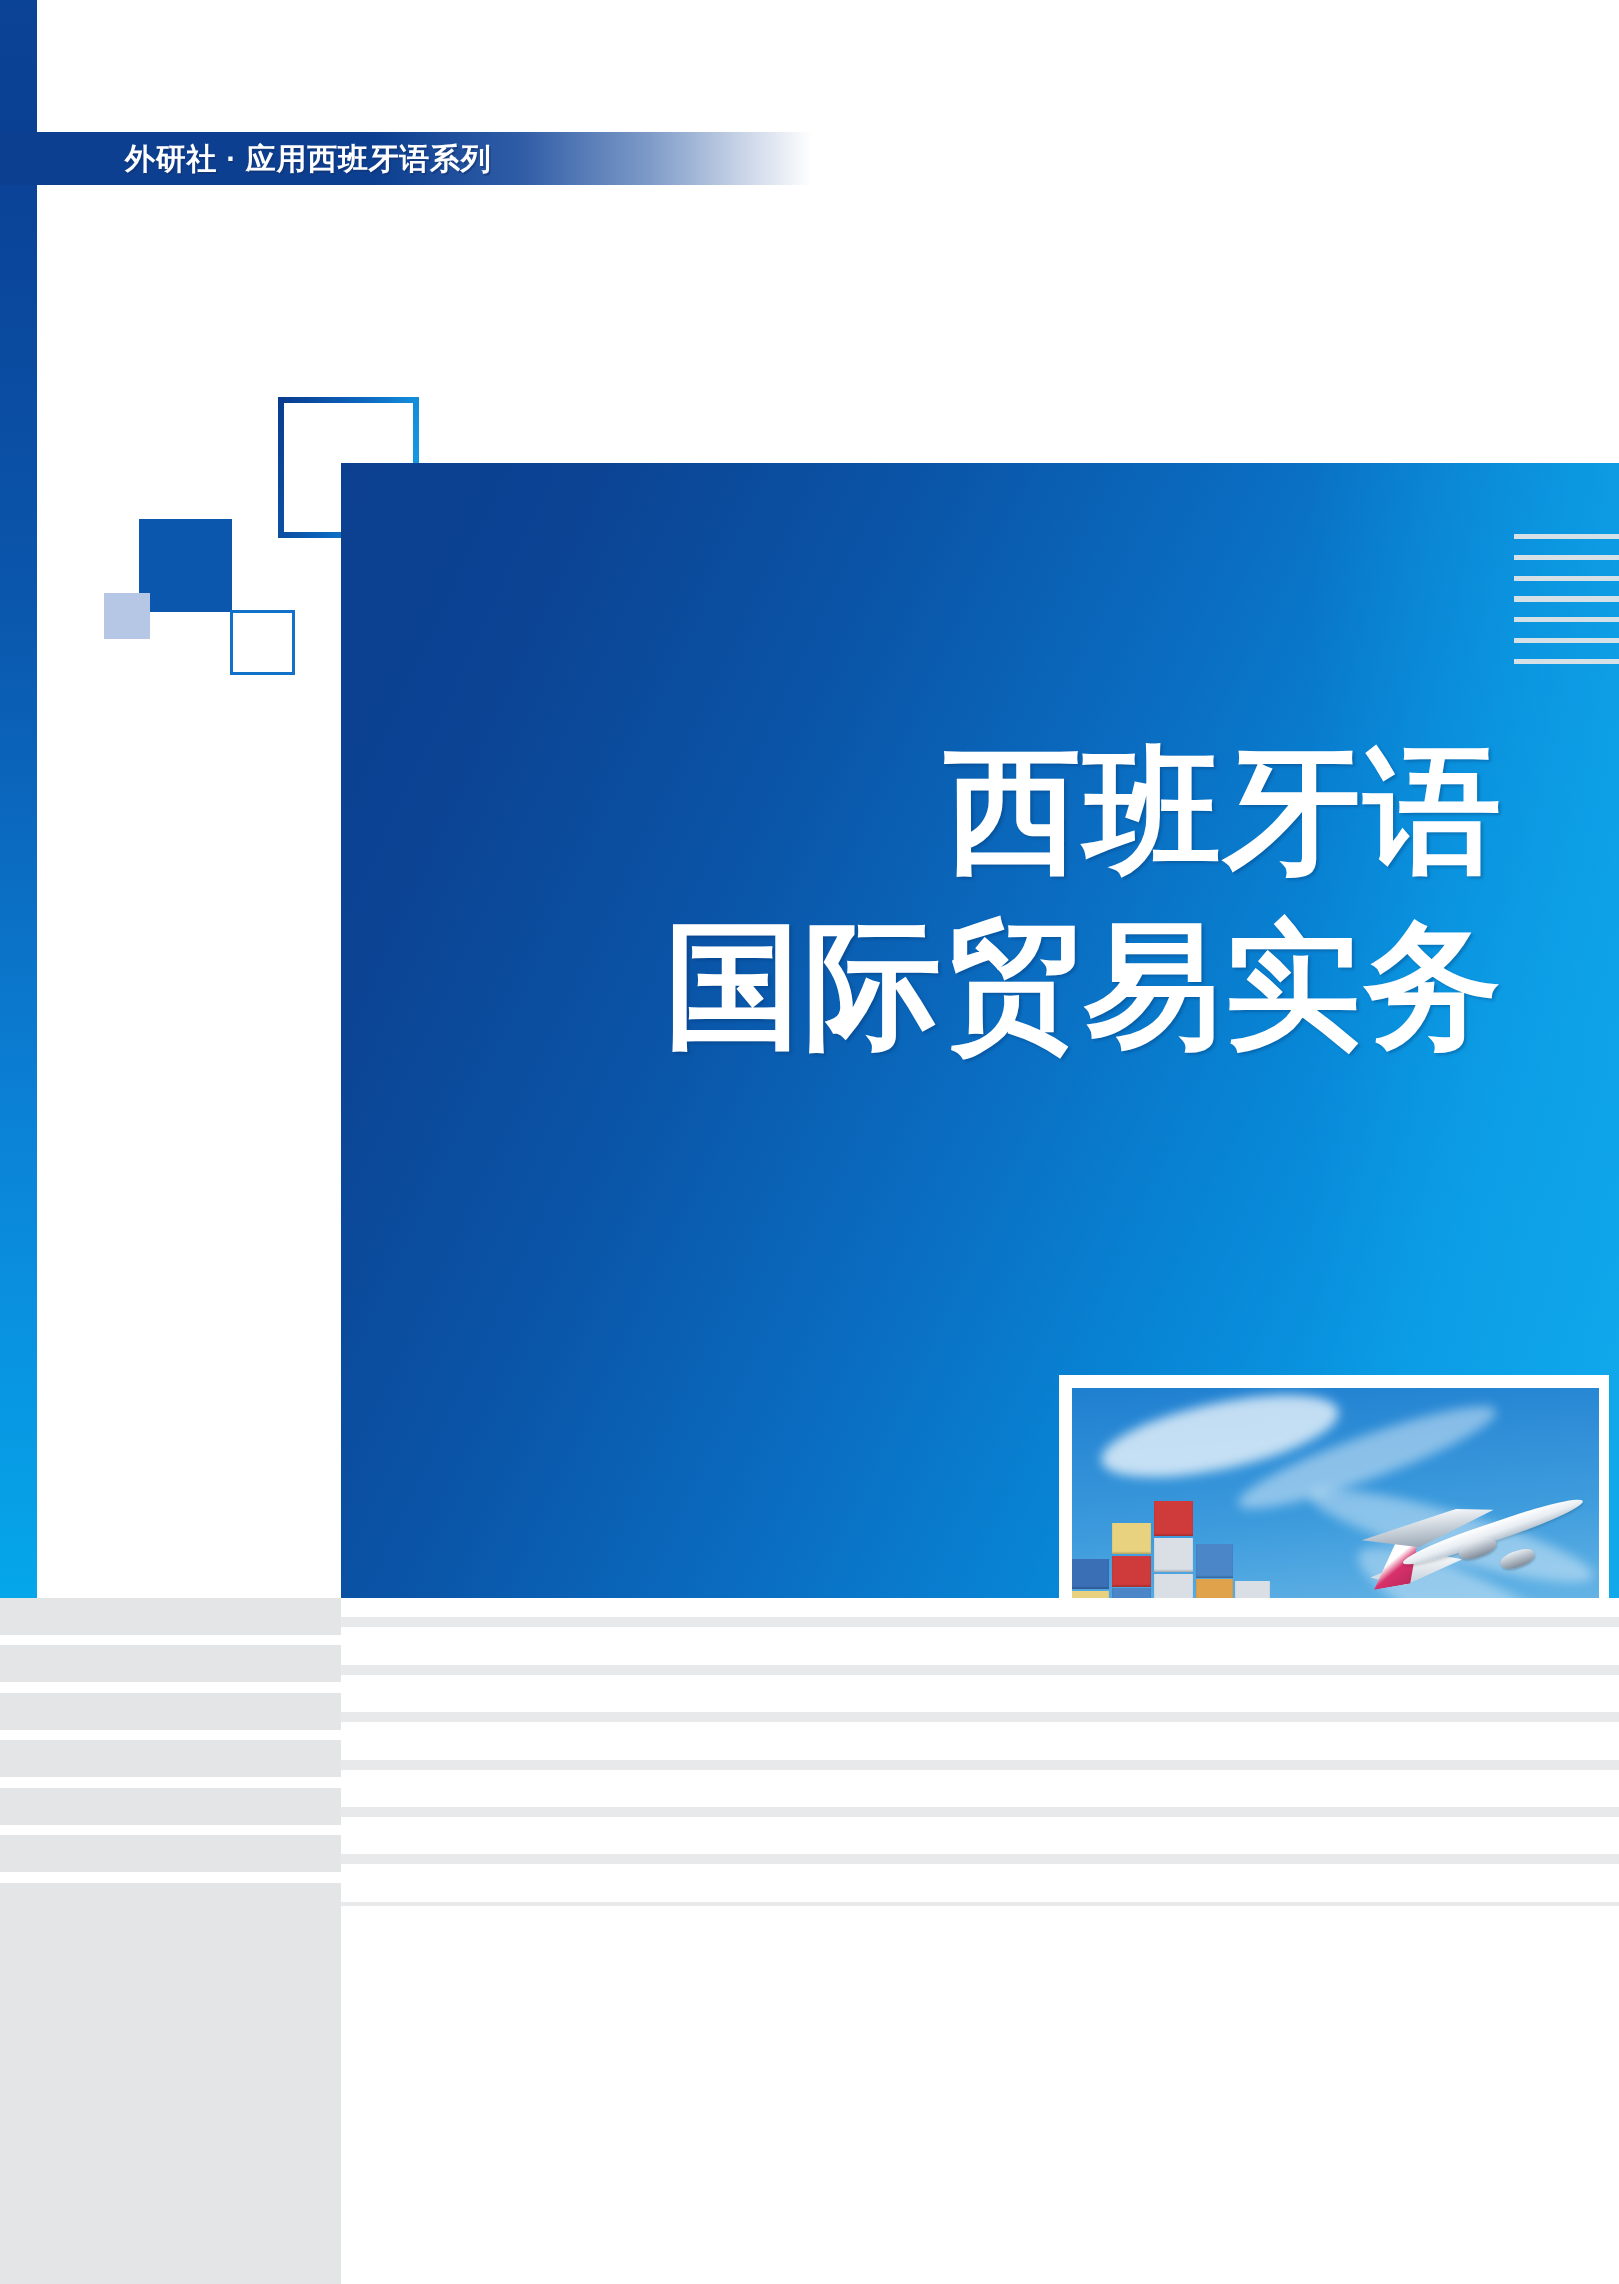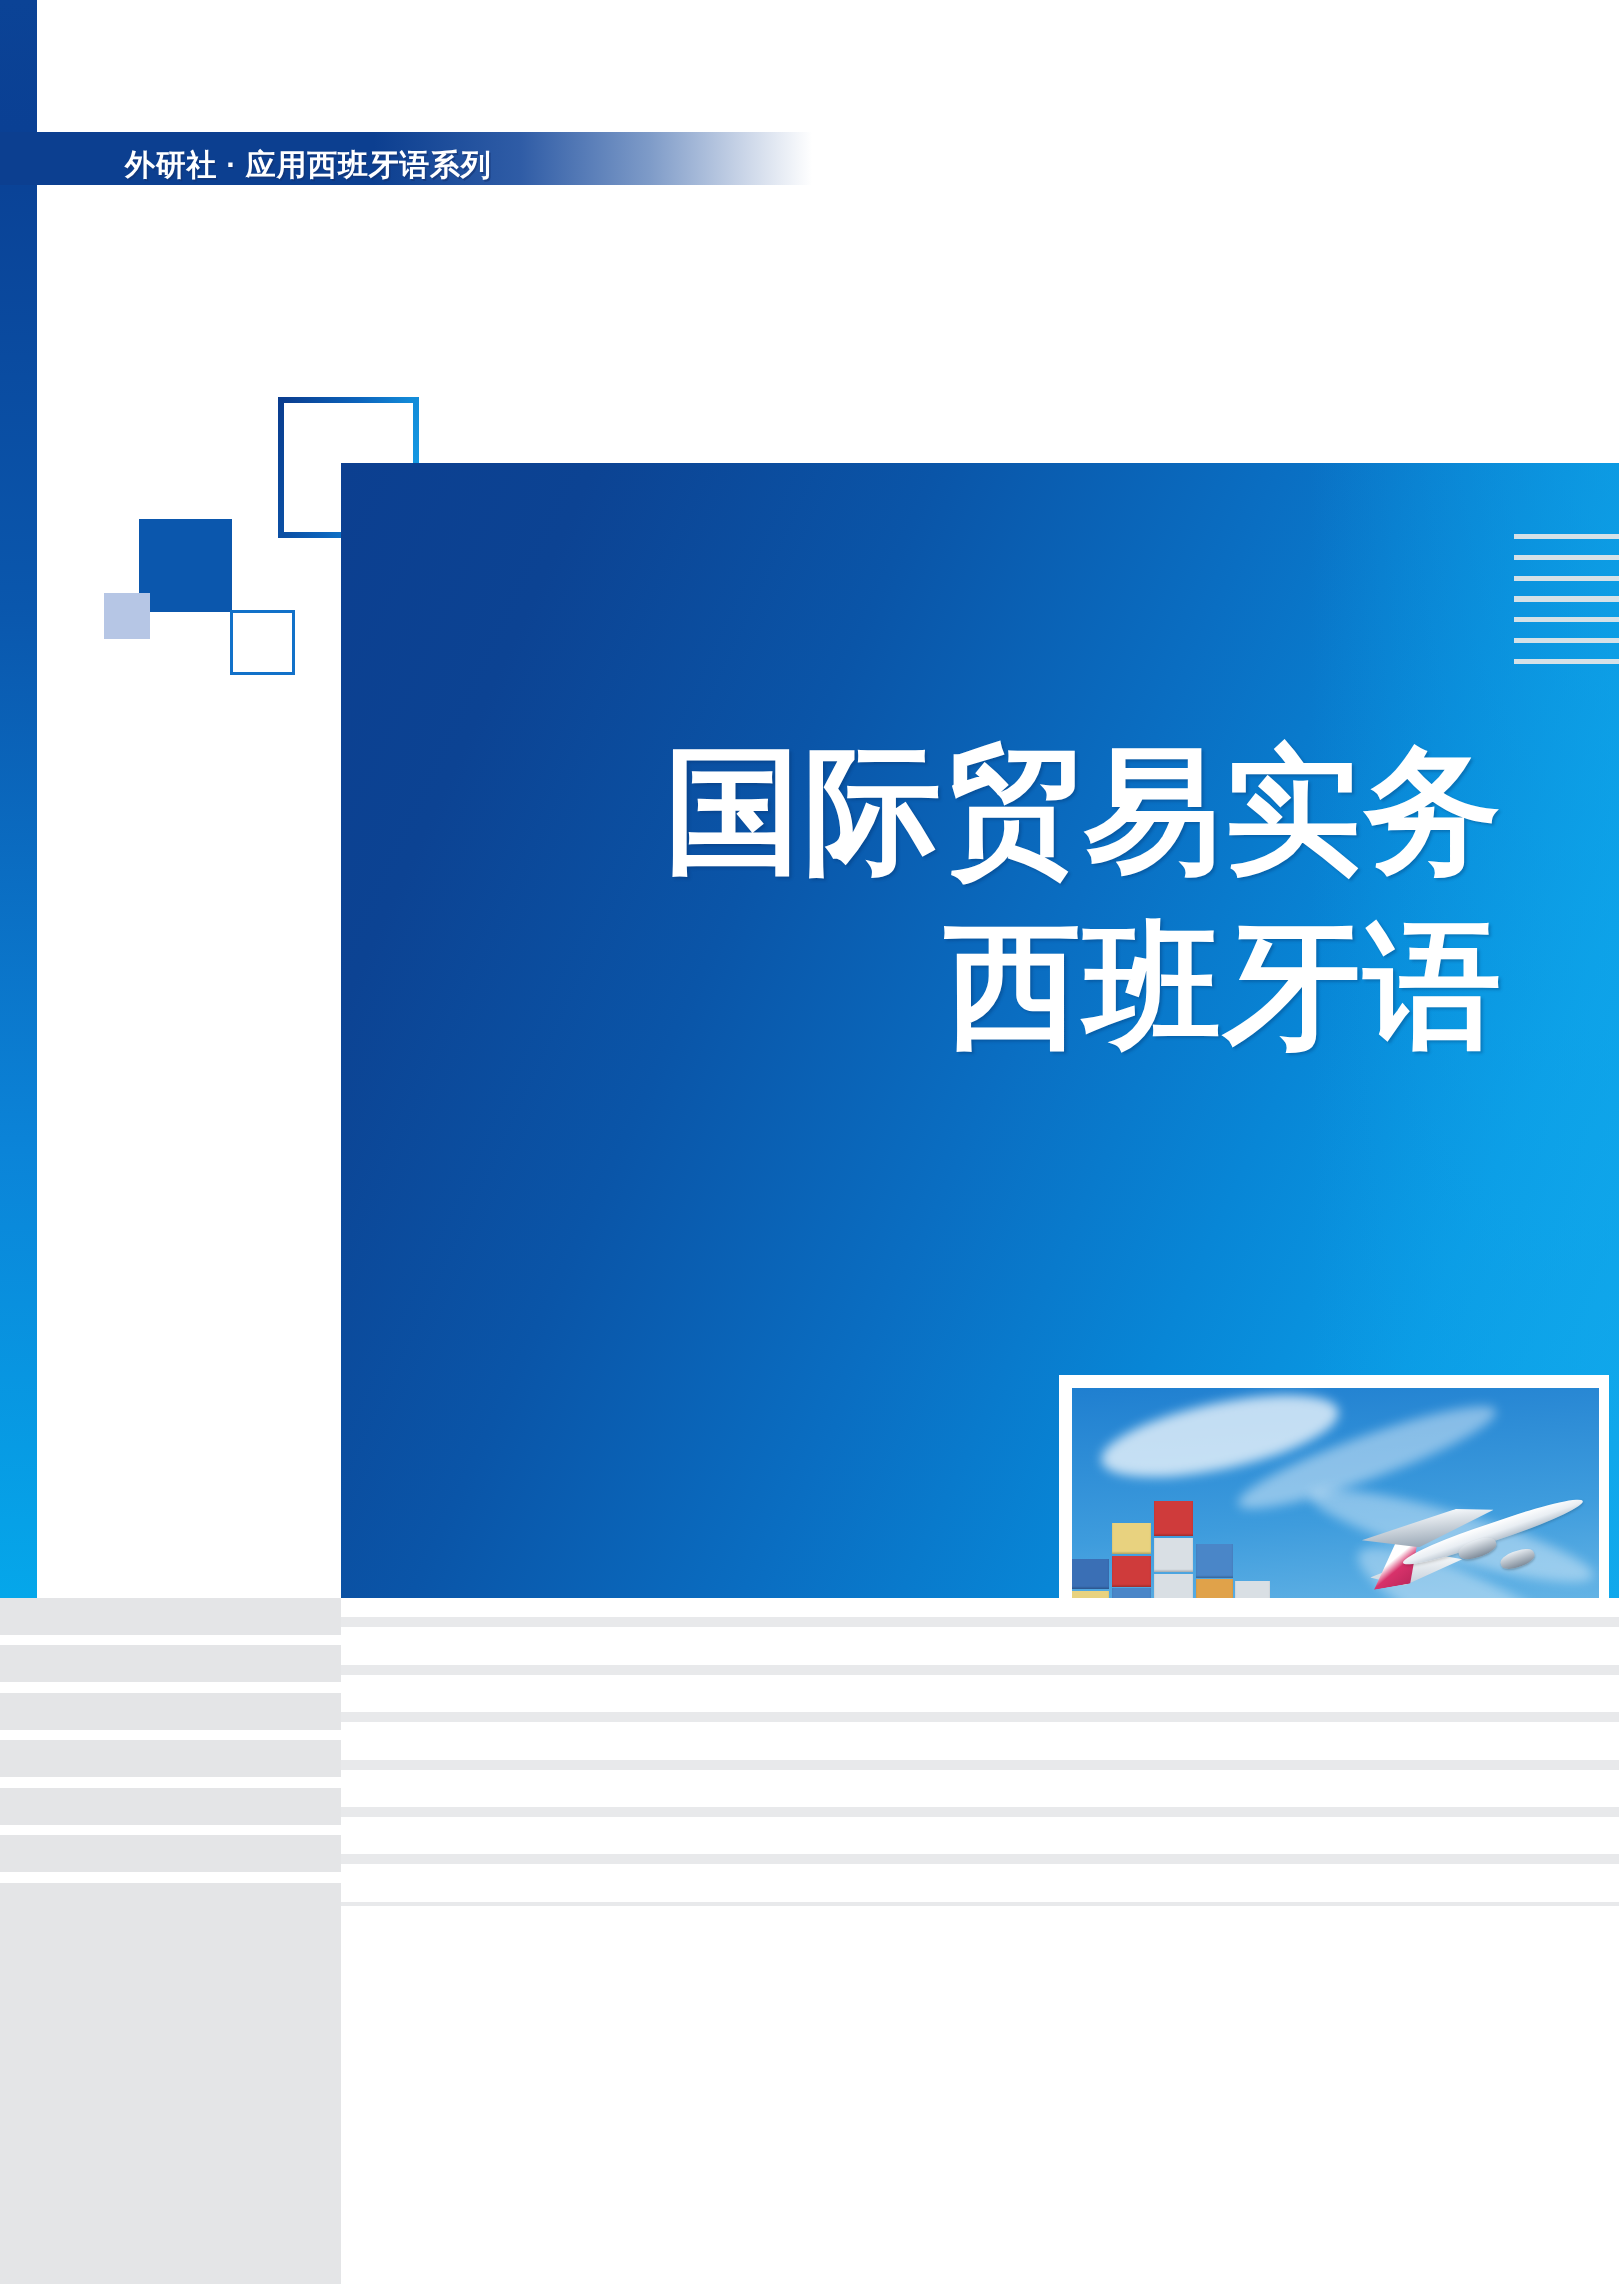--- a/index.html
+++ b/index.html
@@ -14,21 +14,21 @@
   .left-bar {
     position:absolute; left:0; top:0; width:37px; height:1598px;
     background:linear-gradient(180deg,#0b4396 0%, #0a4094 8%, #0a57ad 38%, #0b84d8 72%, #05a7ea 100%);
   }
   
   .series-band {
     position:absolute; left:0; top:132px; width:812px; height:53px;
     background:linear-gradient(90deg,#0c3f90 0%, #0c3f90 46%, #2f5ca6 64%, #7e9bc8 80%, #c6d2e6 91%, #ffffff 100%);
   }
   .series-text {
-    position:absolute; left:125px; top:142px; height:46px; line-height:46px;
+    position:absolute; left:125px; top:136px; height:46px; line-height:46px;
     font-size:30px; font-weight:bold; color:#ffffff;
     letter-spacing:0.7px; white-space:nowrap;
     text-shadow:1.5px 1.5px 0 rgba(20,50,110,.55);
   }
 
   
   .sq-outline-big {
     position:absolute; left:278px; top:397px; width:141px; height:141px;
     border:6.7px solid #0f74c8;
     border-image:linear-gradient(105deg,#0a3d8f 0%, #0c63bb 45%, #17a6ec 100%) 1;
@@ -249,22 +249,22 @@
     <i></i>
     <i></i>
     <i></i>
     <i></i>
     <i></i>
     <i></i>
     <i></i>
   </div>
 
   <div class="cn-title">
+    <div>西班牙语</div>
     <div>国际贸易实务</div>
-    <div>西班牙语</div>
   </div>
 
 
   <div class="photo-frame">
     <div class="photo">
       <span class="cloud c1"></span>
       <span class="cloud c2"></span>
       <span class="cloud c3"></span>
       <span class="cloud c4"></span>
       <span class="cloud c5"></span>

